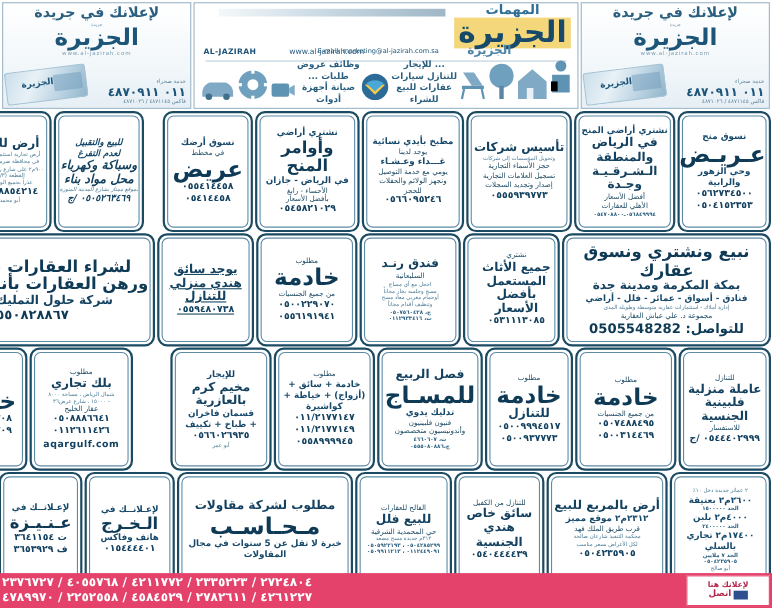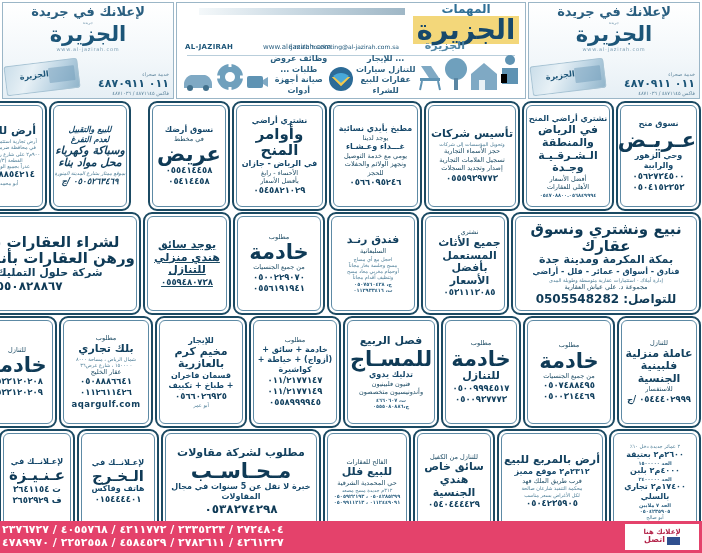--- a/index.html
+++ b/index.html
@@ -354,21 +354,21 @@
         </div>
         <div class="ad" style="flex: 0 0 92px; width: 92px;">
           <div class="l-sm">مطلوب</div>
           <div class="l-md">خادمة + سائق +</div>
           <div class="l-md">(أزواج) + خياطة +</div>
           <div class="l-md">كواشيرة</div>
           <div class="num">٠١١/٢١٧٧١٤٧</div>
           <div class="num">٠١١/٢١٧٧١٤٩</div>
           <div class="num">٠٥٥٨٩٩٩٩٤٥</div>
         </div>
-        <div class="ad" style="flex: 0 0 92px; width: 92px;">
+        <div class="ad" style="flex: 0 0 92px; width: 92px; margin-left: 32px;">
           <div class="l-md">للإيجار</div>
           <div class="l-lg">مخيم كرم بالعازرية</div>
           <div class="l-md">قسمان فاخران</div>
           <div class="l-md">+ طباخ + تكييف</div>
           <div class="num">٠٥٦٦٠٢٦٩٣٥</div>
           <div class="l-tiny">أبو عمر</div>
         </div>
         <div class="ad" style="flex: 0 0 94px; width: 94px;">
           <div class="l-sm">مطلوب</div>
           <div class="l-lg">بلك تجاري</div>
@@ -417,21 +417,20 @@
           <div class="l-lg">للبيع فلل</div>
           <div class="l-sm">حي المحمدية الشرقية</div>
           <div class="l-tiny">٣١٢م جديدة مسح مصعد</div>
           <div class="num-tiny">٠٥٠٤٢٨٥٢٩٩ ، ٠٥٠٥٩٢٢١٩٣</div>
           <div class="num-tiny">٠١١٢٤٤٩٠٩١ ، ٠٥٠٩٩١١٢١٣</div>
         </div>
         <div class="ad" style="flex: 0 0 160px; width: 160px;">
           <div class="l-lg">مطلوب لشركة مقاولات</div>
           <div class="l-xxl">مـحـاسـب</div>
           <div class="l-md">خبرة لا تقل عن 5 سنوات في مجال المقاولات</div>
-          <div class="num-lg">٠٥٣٨٢٧٤٢٩٨</div>
         </div>
         <div class="ad" style="flex: 0 0 82px; width: 82px;">
           <div class="l-md">لإعـلانــك في</div>
           <div class="l-xl">الـخـرج</div>
           <div class="l-md">هاتف وفاكس</div>
           <div class="num">٠١٥٤٤٤٤٠١</div>
         </div>
         <div class="ad" style="flex: 0 0 76px; width: 76px;">
           <div class="l-md">لإعـلانــك في</div>
           <div class="l-xl">عـنـيـزة</div>

